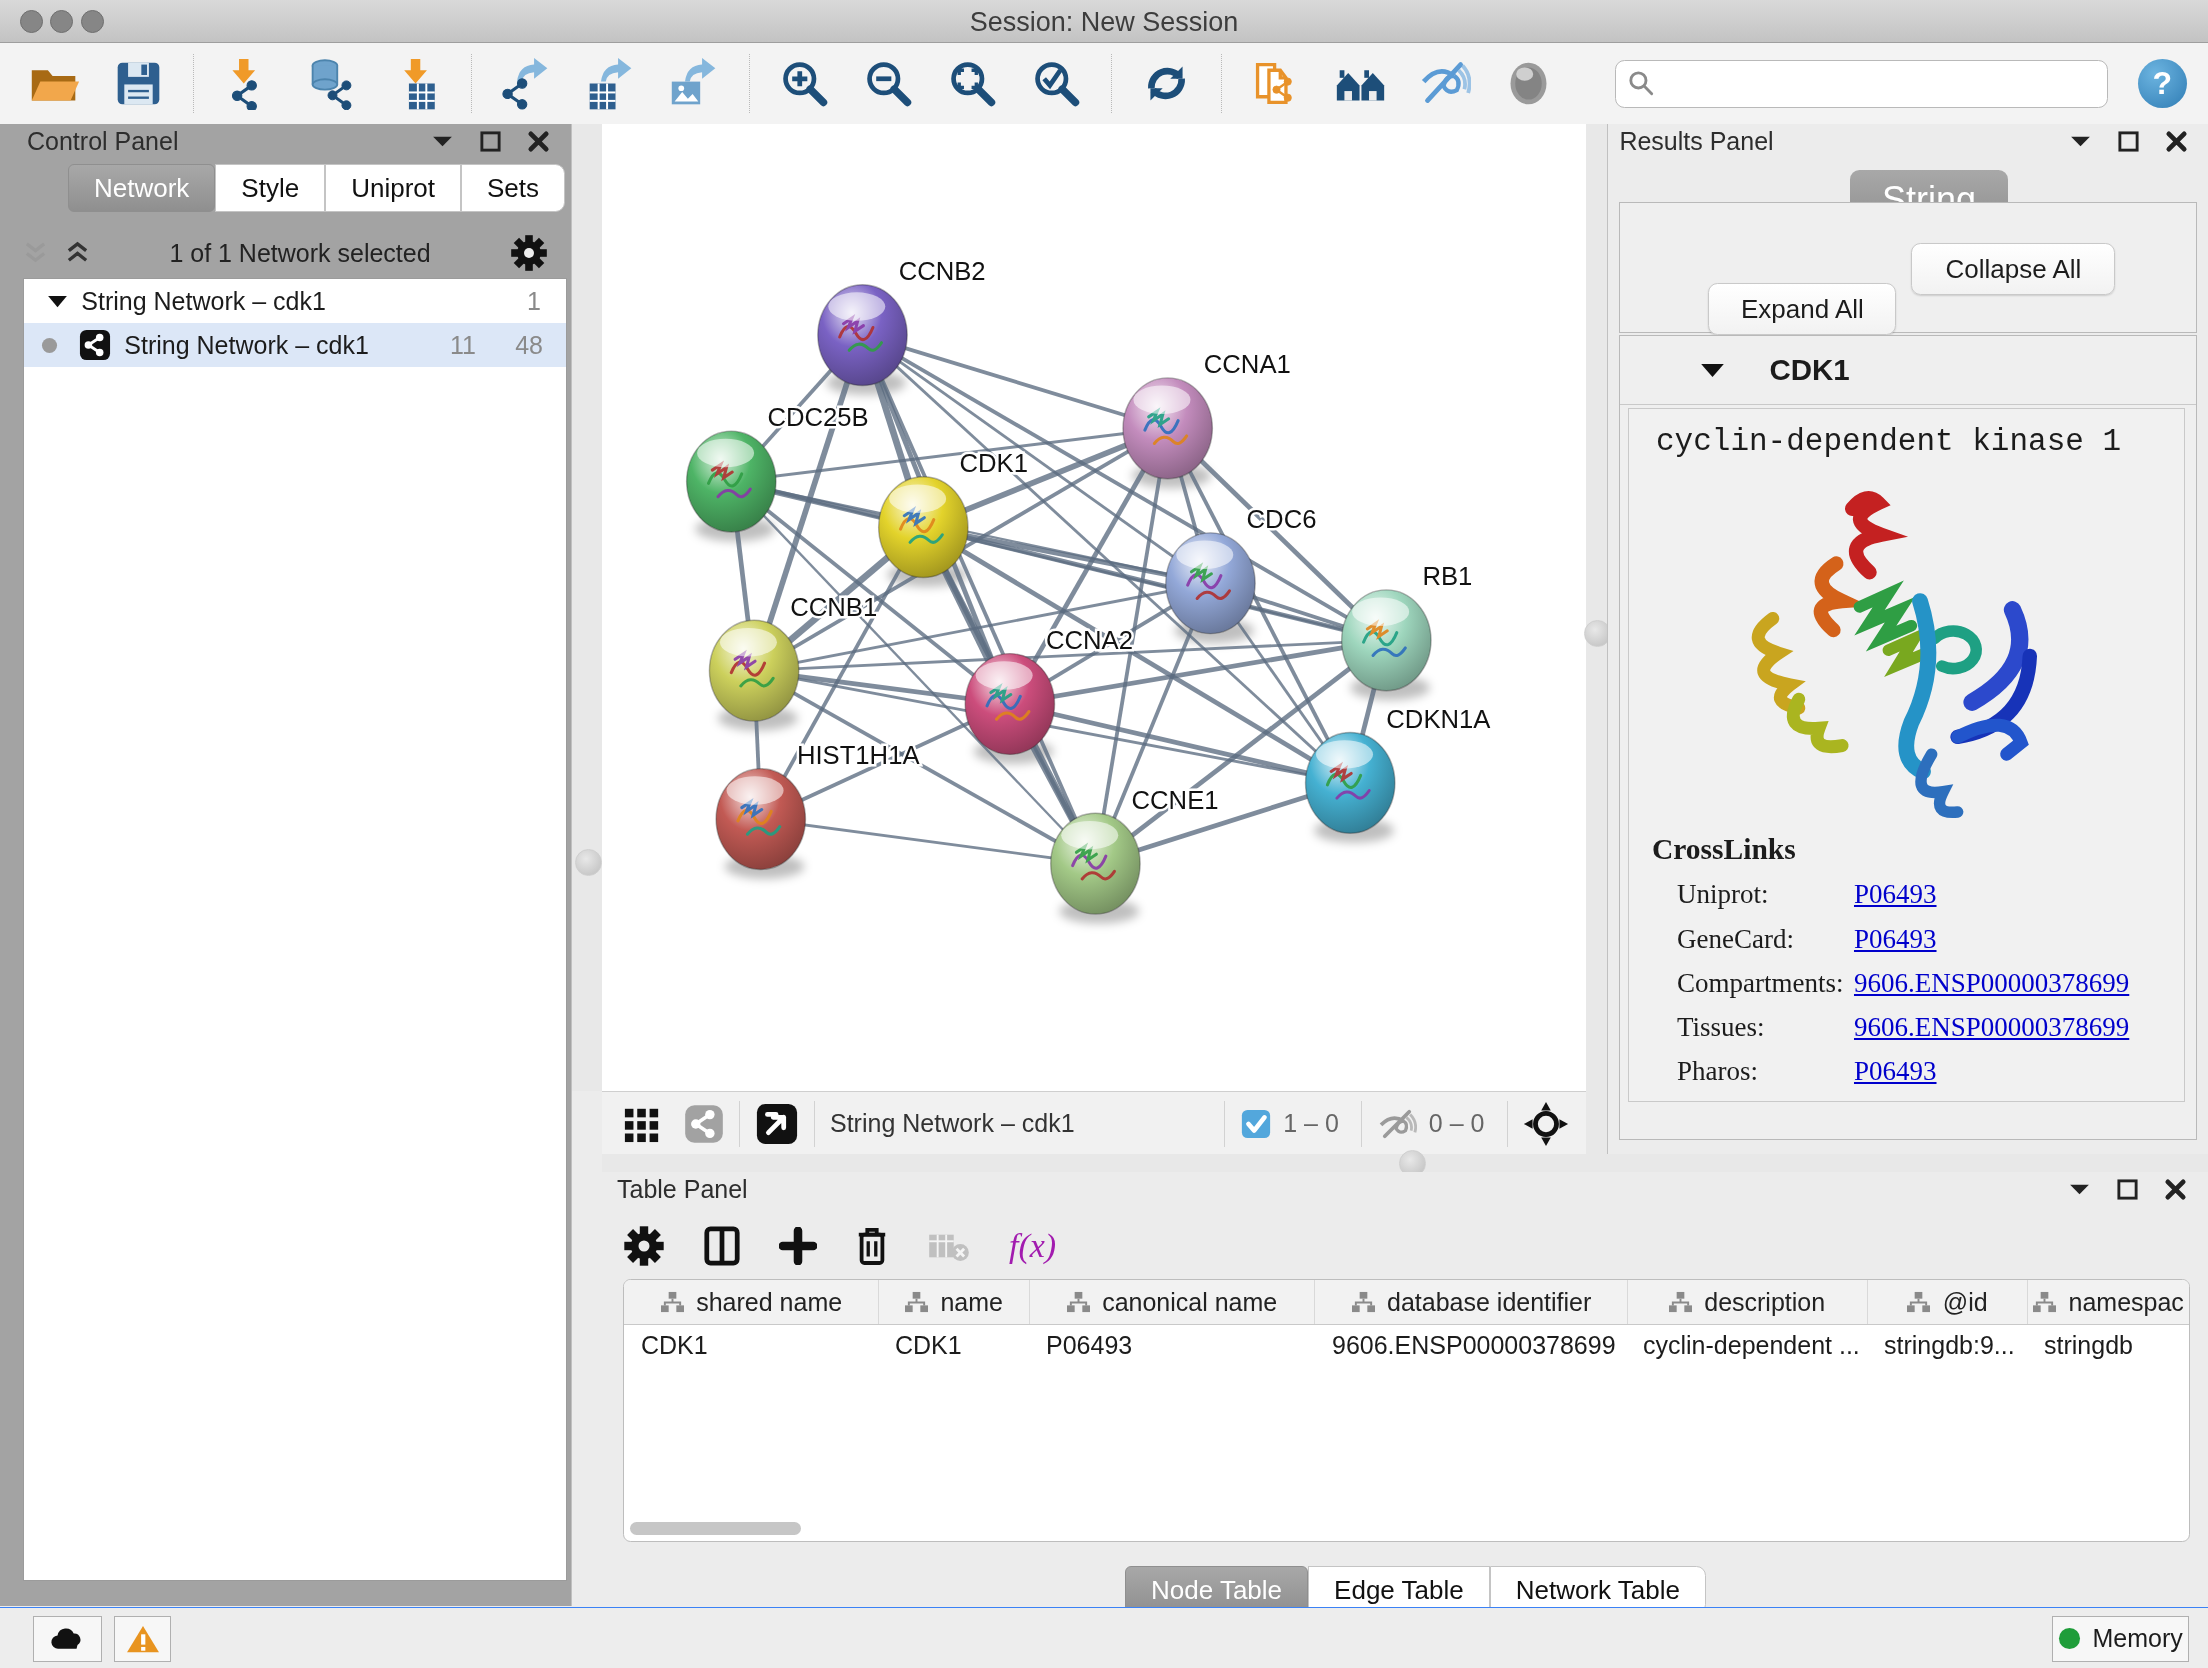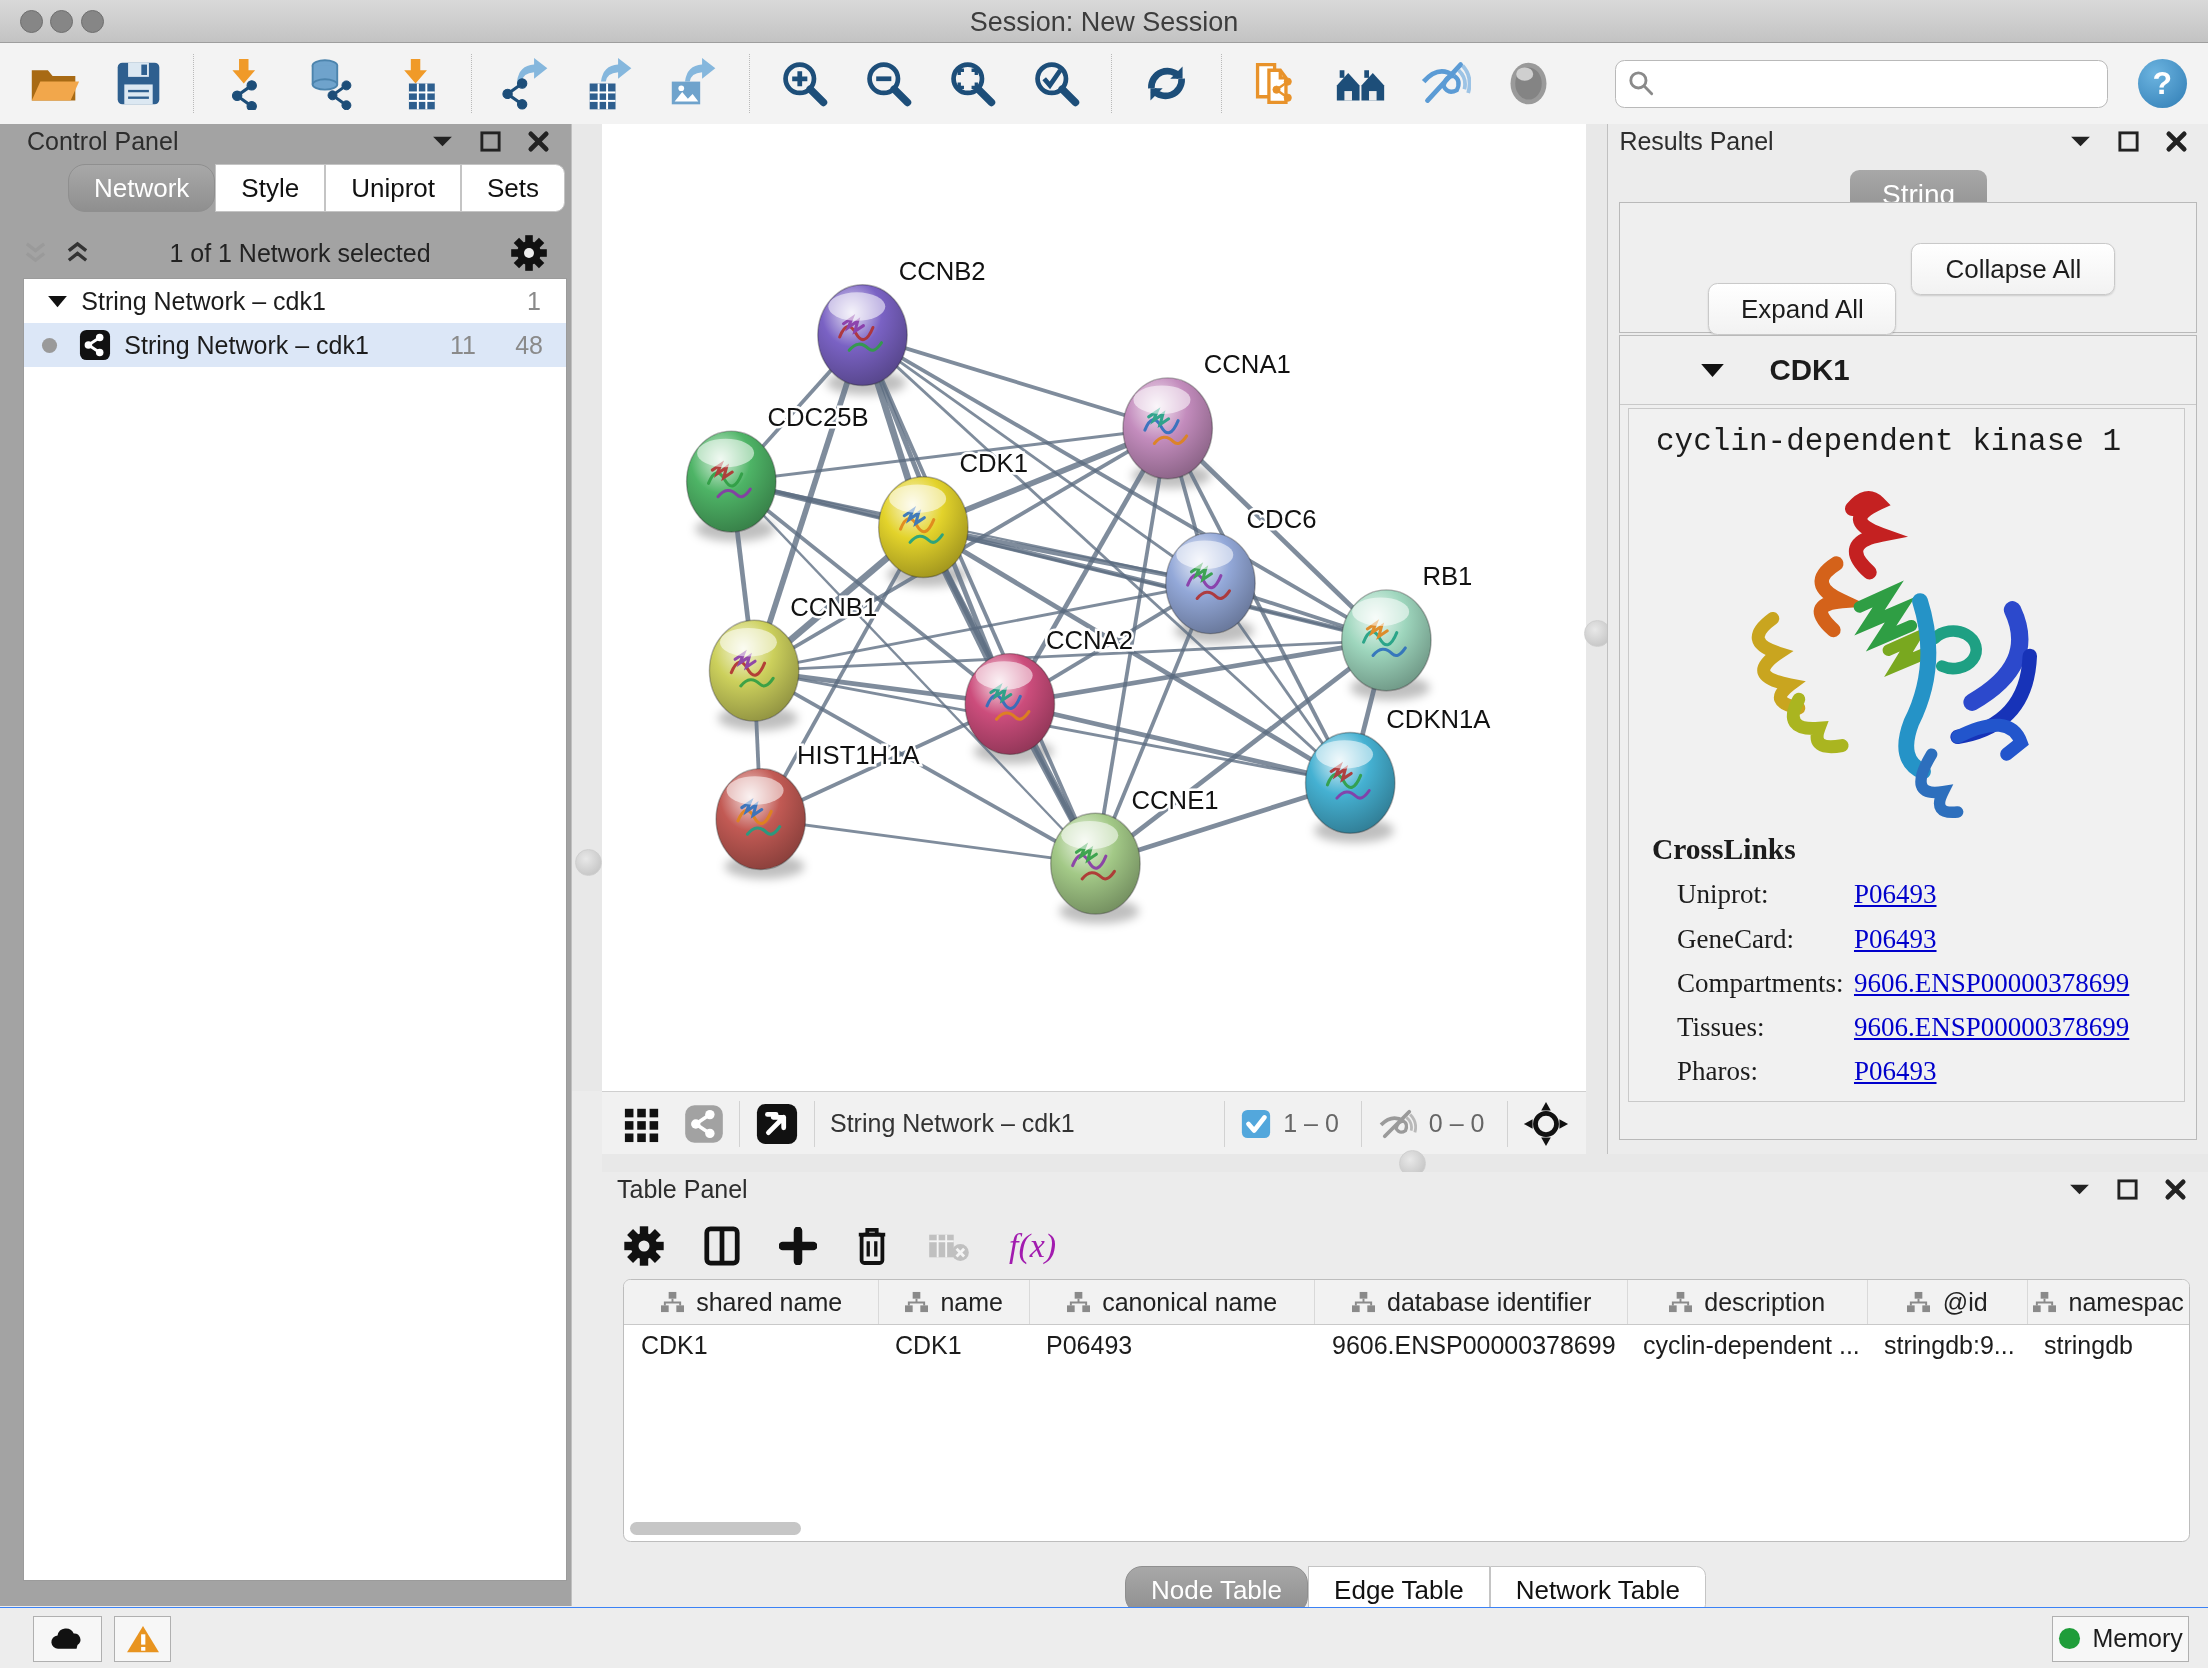--- a/index.html
+++ b/index.html
@@ -22,40 +22,40 @@
   #search-input{border:none;outline:none;flex:1;font-size:23px;height:38px;background:transparent;}
   #help-btn{width:49px;height:49px;border-radius:50%;background:radial-gradient(circle at 35% 30%,#6cb4e0,#2f7cb4);
             color:#fff;font-size:32px;font-weight:bold;display:flex;align-items:center;justify-content:center;margin-left:30px;}
   
   .panel-titlebar{height:34px;display:flex;align-items:center;font-size:25px;color:#2d2d2d;}
   .panel-ctrls{margin-left:auto;display:flex;align-items:center;gap:25px;padding-right:21px;}
   .tabbar{display:flex;}
   .tab{font-size:26px;padding:7.6px 25px;background:#fff;border:1px solid #c4c4c4;color:#111;}
   .tab.first{border-radius:9.5px 0 0 9.5px;}
   .tab.last{border-radius:0 9.5px 9.5px 0;}
-  .tab.active{background:linear-gradient(#a8a8a8,#8f8f8f);color:#fff;border-color:#8f8f8f;border-radius:17px;}
+  .tab.active{background:linear-gradient(#a8a8a8,#8f8f8f);color:#fff;border-color:#8f8f8f;border-radius:6px;}
   
   #control-panel{left:0;top:124px;width:571px;height:1482px;background:#a3a3a3;border-right:1px solid #c0c0c0;}
   #cp-status{left:23px;top:105px;width:525px;height:48px;display:flex;align-items:center;font-size:25px;color:#222;}
   #network-list{left:23px;top:154px;width:542px;height:1301px;background:#fff;border:1.9px solid #9b9b9b;}
   .net-row{height:44px;display:flex;align-items:center;font-size:25px;}
   .net-row .cnt{color:#8a8a8a;}
   .net-row.selected{background:#dce7f7;}
   
   #canvas{left:602px;top:124px;width:984px;height:967px;background:#fff;}
   #canvas-footer{left:602px;top:1091px;width:984px;height:63px;background:#f1f1f1;border-top:1px solid #cfcfcf;
                  display:flex;align-items:center;font-size:25px;color:#666;}
   .cf-sep{width:0;height:46px;border-left:1px solid #d2d2d2;margin:0 15px;}
   
   .split-h{background:#e8e8e8;}
   .grip{width:25px;height:25px;border-radius:50%;background:radial-gradient(circle at 40% 35%,#e8e8e8,#bdbdbd);
         border:1px solid #cfcfcf;}
   
   #results-panel{left:1607px;top:124px;width:601px;height:1032px;background:#ececec;border-left:1px solid #c0c0c0;}
-  #string-tab{left:242px;top:46px;background:linear-gradient(#a8a8a8,#8f8f8f);color:#fff;font-size:28px;
+  #string-tab{left:242px;top:46px;background:linear-gradient(#a8a8a8,#8f8f8f);color:#fff;font-size:36px;
               padding:8.6px 32px;border-radius:9.5px;}
   #rp-boxA{left:11.4px;top:78px;width:576px;height:129px;border:1.9px solid #b9b9b9;background:#efefef;}
   .rp-btn{background:linear-gradient(#ffffff,#f2f2f2);border:1px solid #c9c9c9;border-radius:9.5px;
           font-size:26px;padding:9.5px 0;text-align:center;box-shadow:0 1px 1.9px rgba(0,0,0,.15);}
   #rp-boxB{left:11.4px;top:211px;width:576px;height:803px;border:1.9px solid #b9b9b9;background:#efefef;}
   #cdk1-header{height:68px;display:flex;align-items:center;border-bottom:1.9px solid #c9c9c9;}
   #rp-boxC{position:absolute;left:7.6px;top:72px;width:555px;height:692px;border:1px solid #c9c9c9;background:#f1f1f1;}
   #crosslinks{font-family:Liberation Serif, serif;}
   #crosslinks .xl-title{font-size:29.5px;font-weight:bold;}
   .xl-row{display:flex;font-size:27px;margin-top:13.3px;}

